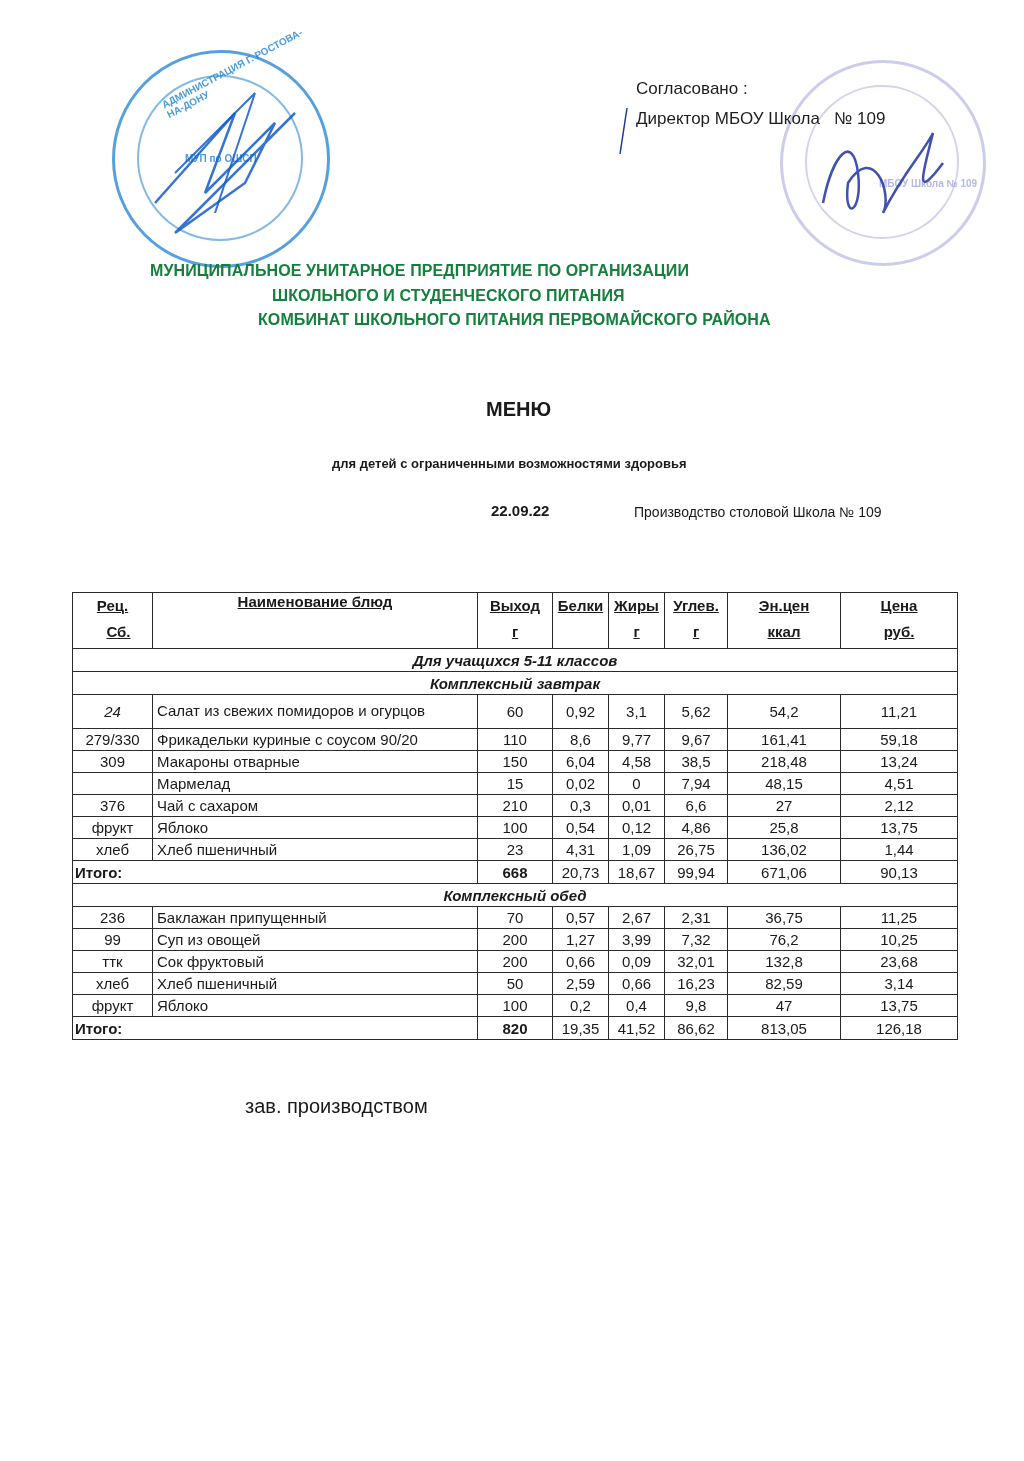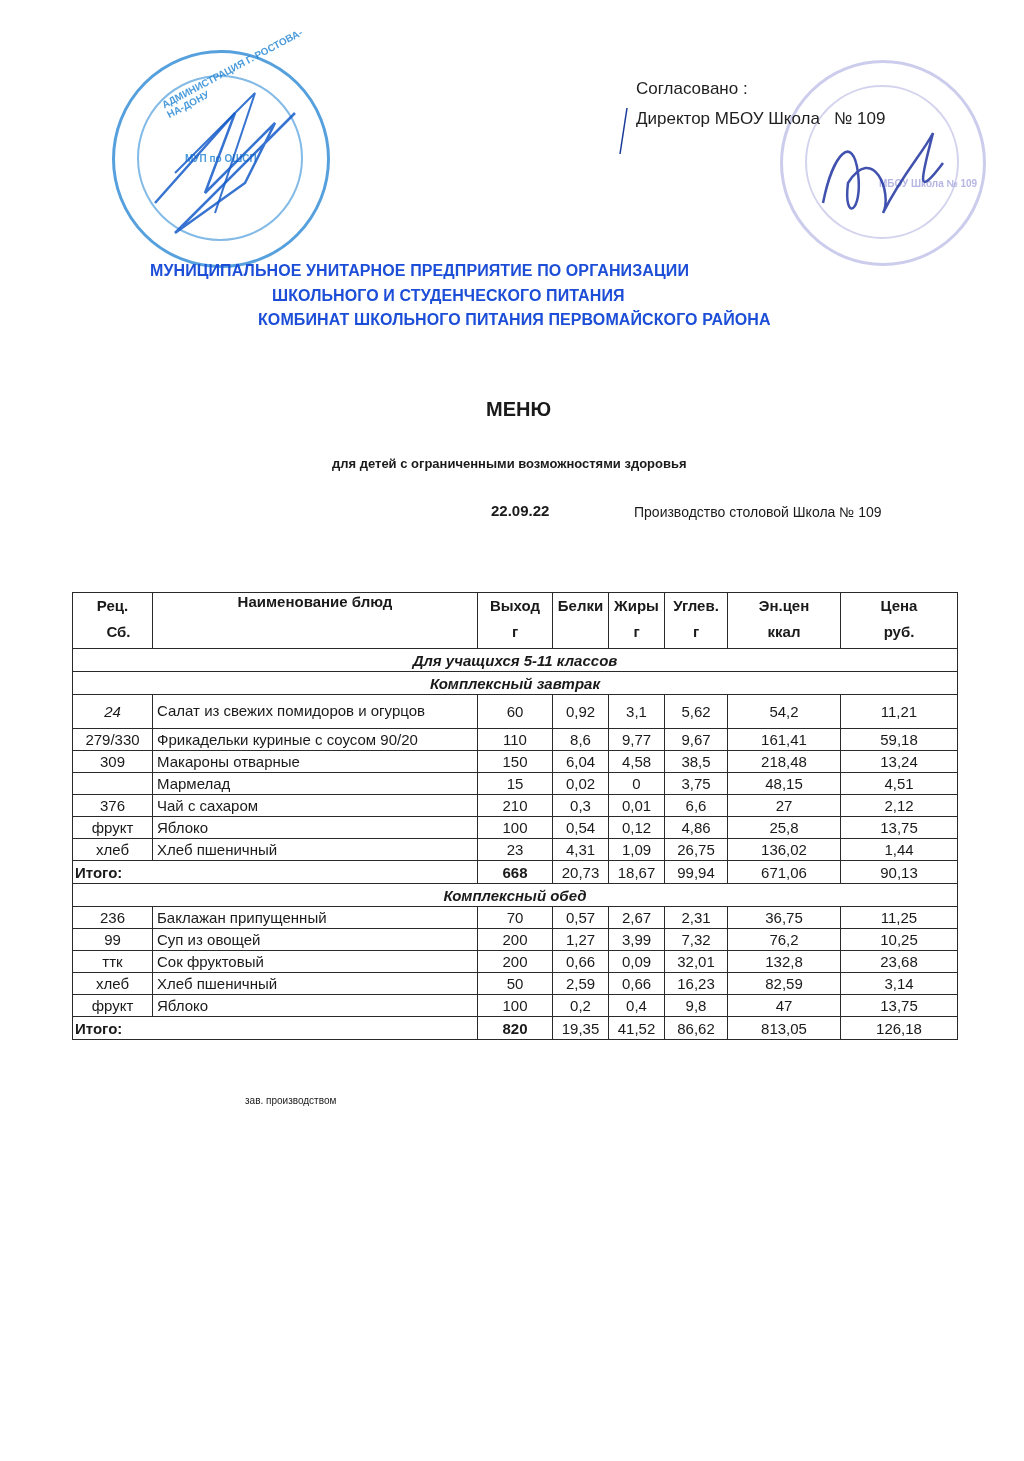--- a/index.html
+++ b/index.html
@@ -11,46 +11,46 @@
 
   .stamp { position: absolute; border-radius: 50%; border: 3px solid rgba(30,130,210,0.75); }
   .stamp-left { left: 112px; top: 50px; width: 212px; height: 212px; }
   .stamp-left .inner { position: absolute; left: 22px; top: 22px; width: 162px; height: 162px; border-radius: 50%; border: 2px solid rgba(30,130,210,0.55); }
   .stamp-right { left: 780px; top: 60px; width: 200px; height: 200px; border-color: rgba(110,110,200,0.35); }
   .stamp-right .inner { position: absolute; left: 22px; top: 22px; width: 150px; height: 150px; border-radius: 50%; border: 2px solid rgba(110,110,200,0.3); }
   .stamp-text { position: absolute; font-size: 10px; color: rgba(30,130,210,0.8); font-weight: bold; }
   .stamp-right .stamp-text { color: rgba(110,110,200,0.5); }
   .scribble { position: absolute; left: 0; top: 0; }
 
-  .org { position: absolute; font-size: 16px; font-weight: bold; color: #1d4ed8; letter-spacing: 0.1px; }
+  .org { position: absolute; font-size: 16px; font-weight: bold; color: #15803d; letter-spacing: 0.1px; }
   .org1 { left: 150px; top: 262px; }
   .org2 { left: 272px; top: 287px; }
   .org3 { left: 258px; top: 311px; }
 
   .menu-title { position: absolute; left: 486px; top: 398px; font-size: 20px; font-weight: bold; }
   .menu-sub { position: absolute; left: 332px; top: 456px; font-size: 13px; font-weight: bold; }
   .menu-date { position: absolute; left: 491px; top: 502px; font-size: 15px; font-weight: bold; }
   .menu-prod { position: absolute; left: 634px; top: 504px; font-size: 14px; }
 
   table.menu { position: absolute; left: 72px; top: 592px; width: 885px; border-collapse: collapse; table-layout: fixed; }
   table.menu td, table.menu th { border: 1px solid #2a2a2a; padding: 0 2px; font-size: 15px; text-align: center; white-space: nowrap; overflow: hidden; }
   table.menu th { font-size: 15px; font-weight: bold; vertical-align: top; }
-  .hdr-row { height: 56px; }
+  .hdr-row { height: 56px; text-decoration: underline; }
   .hdr-two { display: block; line-height: 26px; }
   th.rec { text-align: left; line-height: 24px; padding-left: 4px; }
   th.name { font-size: 17px; vertical-align: middle; }
   .section td { font-style: italic; font-weight: bold; font-size: 17px; border: 2px solid #1a1a1a; height: 22px; }
   .row td { height: 21px; }
   .row td.nm { text-align: left; padding-left: 4px; }
   .row td.clip { vertical-align: top; line-height: 12px; padding-top: 12px; }
   .row td.clip span { display: block; margin-top: -4px; }
   .total td { height: 22px; }
   .total td.lbl { text-align: left; font-weight: bold; padding-right: 6px; }
   .total td.bold { font-weight: bold; }
-  .footer { position: absolute; left: 245px; top: 1095px; font-size: 10px; }
+  .footer { position: absolute; left: 245px; top: 1095px; font-size: 20px; }
 </style>
 </head>
 <body>
 
 <div class="stamp stamp-left">
   <div class="inner"></div>
   <div class="stamp-text" style="left:40px; top:6px; transform:rotate(-28deg);">АДМИНИСТРАЦИЯ Г. РОСТОВА-НА-ДОНУ</div>
   <div class="stamp-text" style="left:70px; top:100px;">МУП по ОШСП</div>
   <svg class="scribble" width="212" height="212">
     <path d="M40 150 L120 60 L90 140 L160 70 L130 130 L60 180 L150 90 L180 60" stroke="rgba(20,90,200,0.85)" stroke-width="2.5" fill="none"></path>
@@ -164,21 +164,21 @@
         <td>38,5</td>
         <td>218,48</td>
         <td>13,24</td>
       </tr>
       <tr class="row">
         <td></td>
         <td class="nm">Мармелад</td>
         <td>15</td>
         <td>0,02</td>
         <td>0</td>
-        <td>3,75</td>
+        <td>7,94</td>
         <td>48,15</td>
         <td>4,51</td>
       </tr>
       <tr class="row">
         <td>376</td>
         <td class="nm">Чай с сахаром</td>
         <td>210</td>
         <td>0,3</td>
         <td>0,01</td>
         <td>6,6</td>

